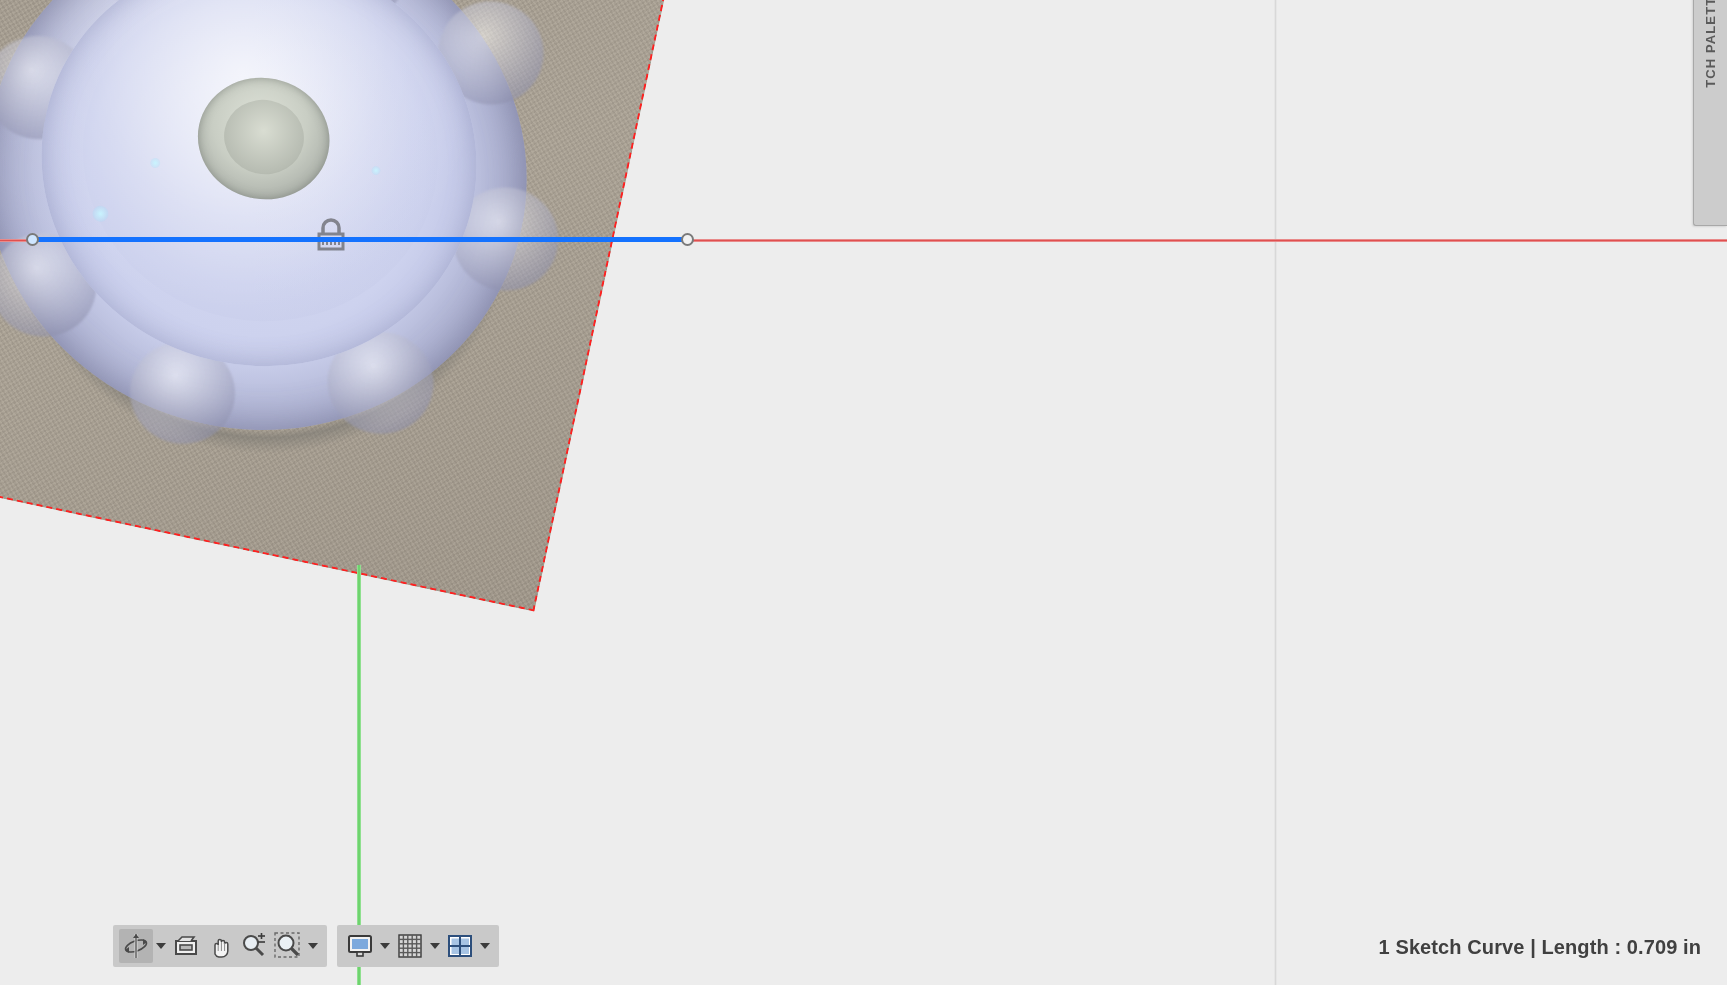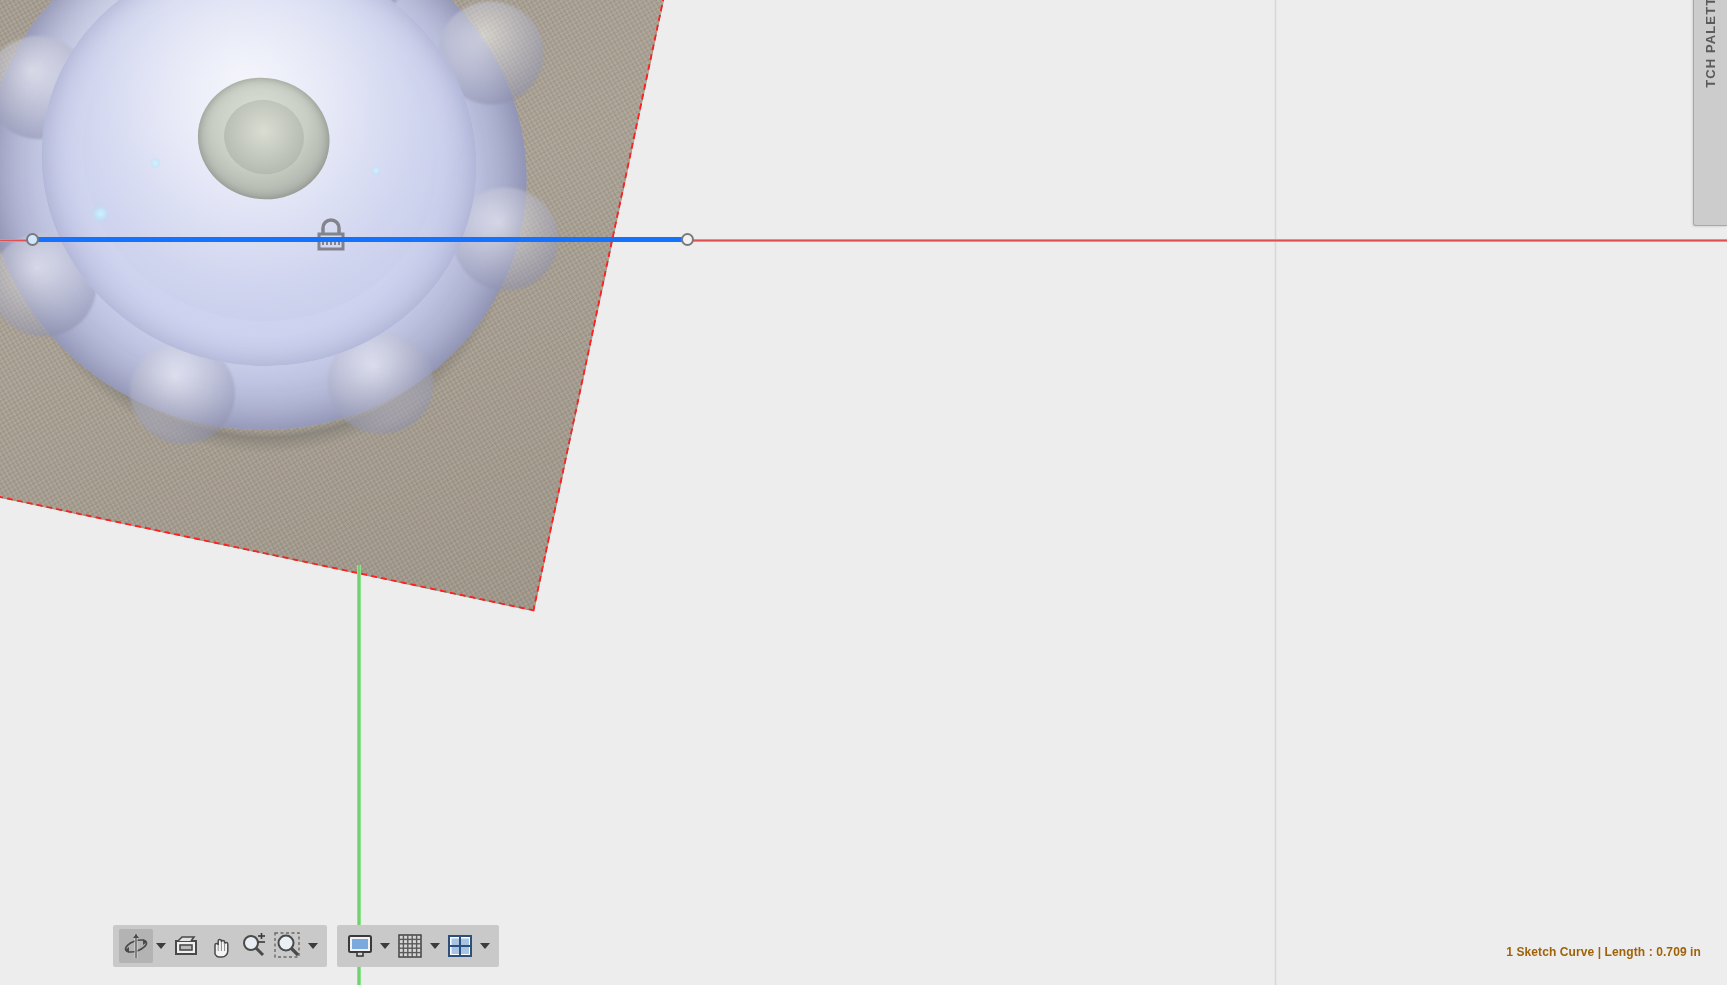--- a/index.html
+++ b/index.html
@@ -161,21 +161,21 @@
   .caret {
     width:0;height:0;
     border-left:5px solid transparent;
     border-right:5px solid transparent;
     border-top:6px solid #3c3c3c;
   }
 
   
   #status-text {
     position:absolute; right:26px; bottom:26px;
-    font-size:12px; font-weight:bold; color:#a16207;
+    font-size:20px; font-weight:bold; color:#404040;
     letter-spacing:0.1px;
     white-space:nowrap;
   }
 </style>
 </head>
 <body>
 
 <div id="app">
 
   <div id="viewport">

